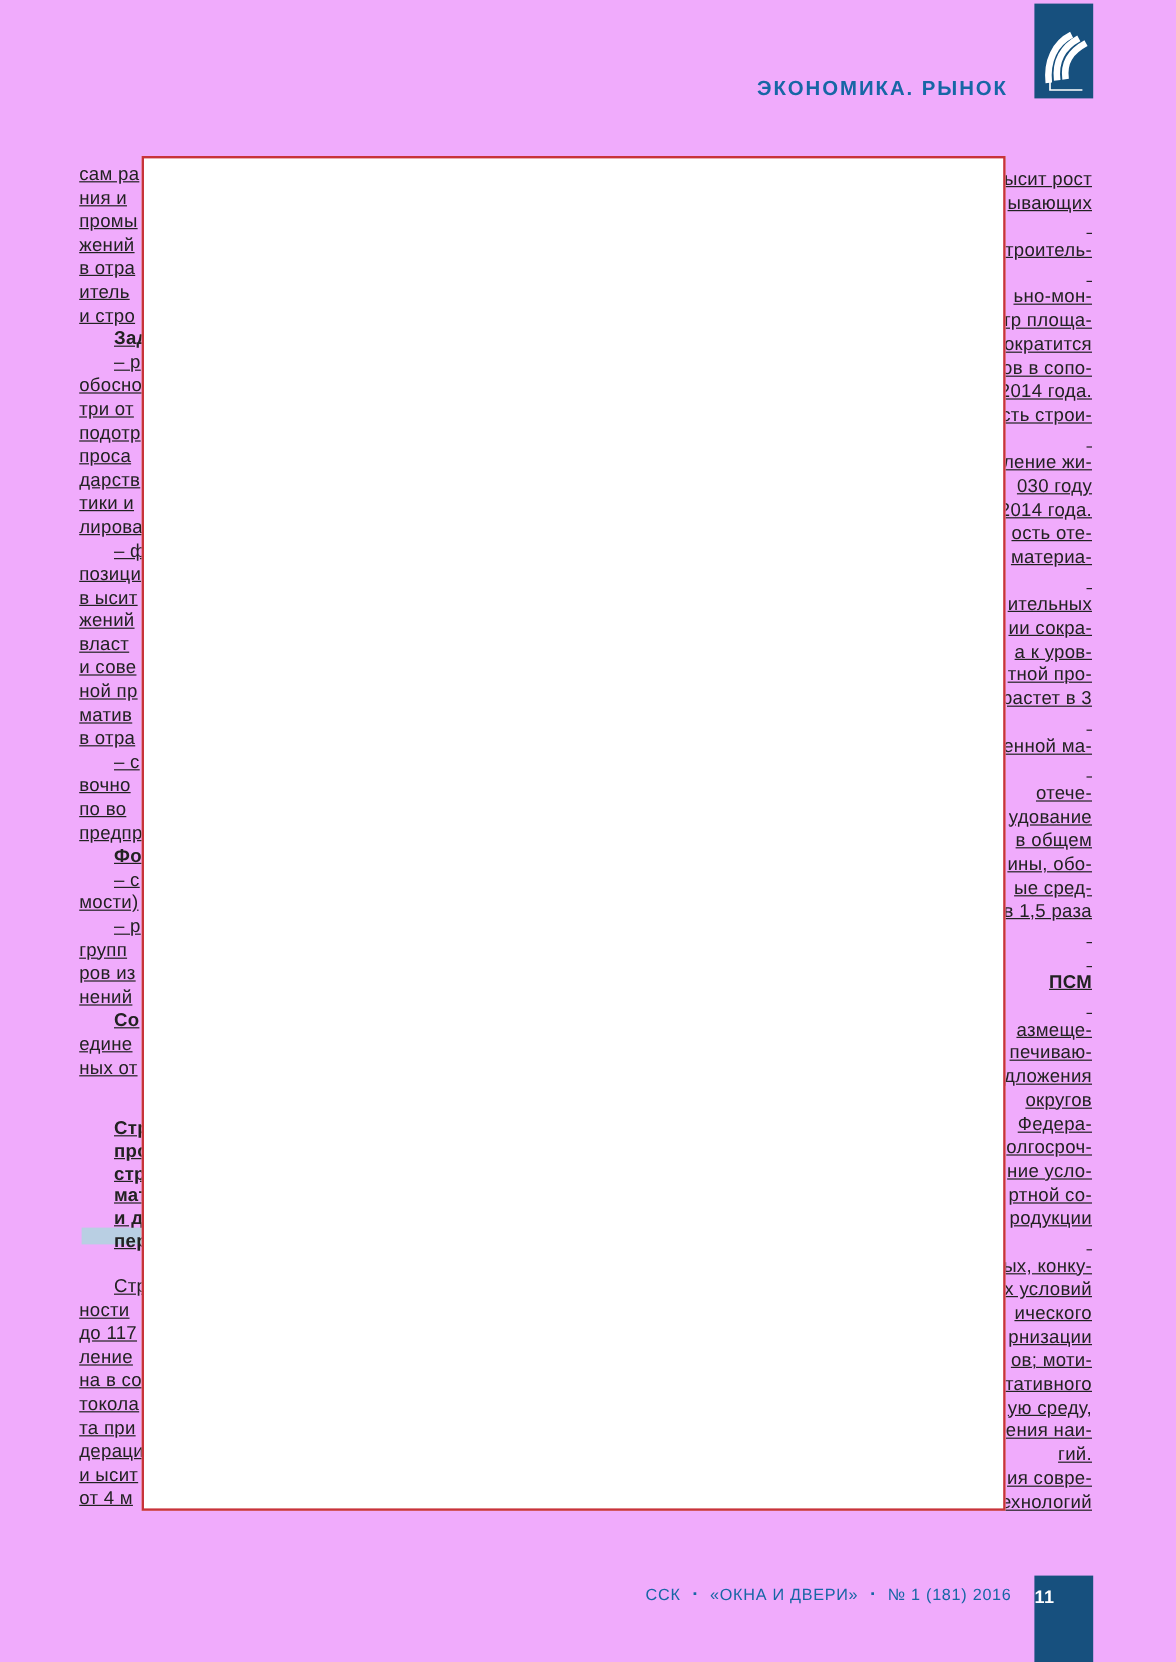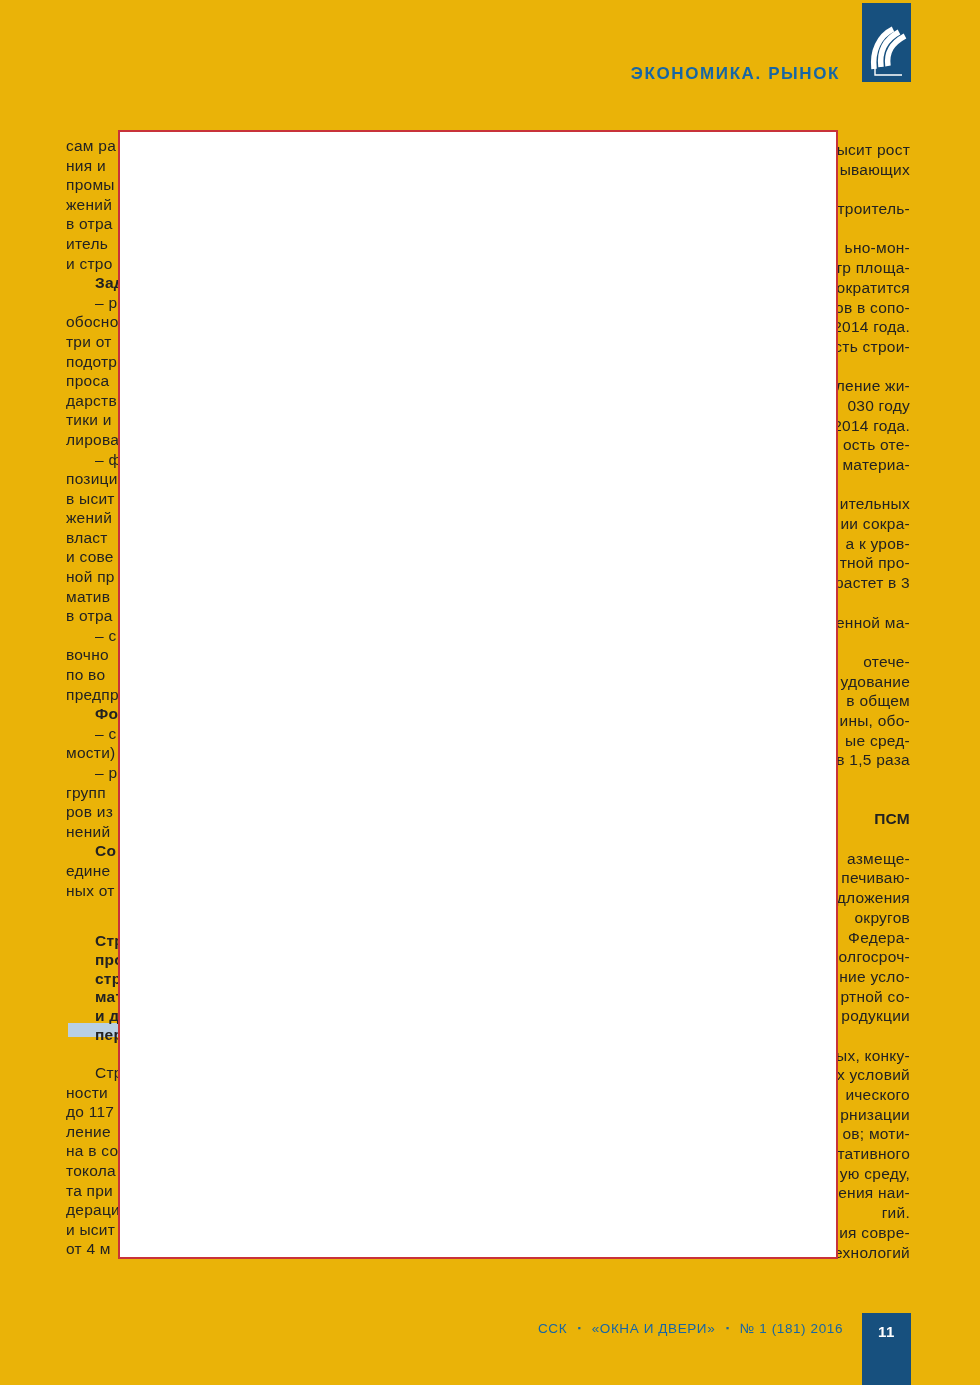--- a/index.html
+++ b/index.html
@@ -4,36 +4,36 @@
 <style>
   :root{
     --accent-blue:#1766a5;
     --navy:#17507e;
     --overlay-border:#c8333a;
     --highlight:#b9cfe3;
     --text:#222222;
   }
   html,body{margin:0;padding:0;background:#f2f2f2;}
   .page{
-    position:relative;width:980px;height:1385px;background:#eab308;
+    position:relative;width:980px;height:1385px;background:#f0abfc;
     margin:0 auto;overflow:hidden;
     font-family:"Liberation Sans", sans-serif;color:var(--text);
   }
   
   .section-title{
     position:absolute;top:64px;right:140px;z-index:6;
     font-size:17px;font-weight:bold;letter-spacing:1.6px;
     color:var(--accent-blue);
   }
   .logo-box{
     position:absolute;top:3px;left:862px;width:49px;height:79px;
     background:var(--navy);z-index:6;
   }
   
-  .col{position:absolute;z-index:2;font-size:15.5px;letter-spacing:.25px;}
+  .col{position:absolute;z-index:2;font-size:15.5px;letter-spacing:.25px;text-decoration:underline;}
   .line{height:19.6px;line-height:19.6px;white-space:nowrap;}
   .i{padding-left:29px;}
   .b{font-weight:bold;}
   #blockA{left:66px;top:136px;}
   #blockB{left:66px;top:932px;}
   #blockB .line{height:18.8px;line-height:18.8px;}
   #blockC{left:66px;top:1063px;}
   #rightcol{right:70px;top:140px;width:240px;text-align:right;}
   #rightcol .line{height:19.7px;line-height:19.7px;}
   
@@ -50,21 +50,21 @@
   
   .footer-line{
     position:absolute;top:1321px;right:137px;z-index:6;
     font-size:13.5px;letter-spacing:.6px;color:var(--accent-blue);
     white-space:nowrap;
     margin-left:32px;
   }
   .footer-sep{font-size:9px;vertical-align:2px;margin:0 6px;}
   .page-num-box{
     position:absolute;left:862px;top:1313px;width:49px;height:72px;
-    background:var(--navy);z-index:6;text-align:center;
+    background:var(--navy);z-index:6;
   }
   .page-num{
     display:inline-block;margin-top:10px;color:#ffffff;
     font-size:15px;font-weight:bold;letter-spacing:.5px;
   }
 </style>
 </head>
 <body>
 
 <div class="page">

